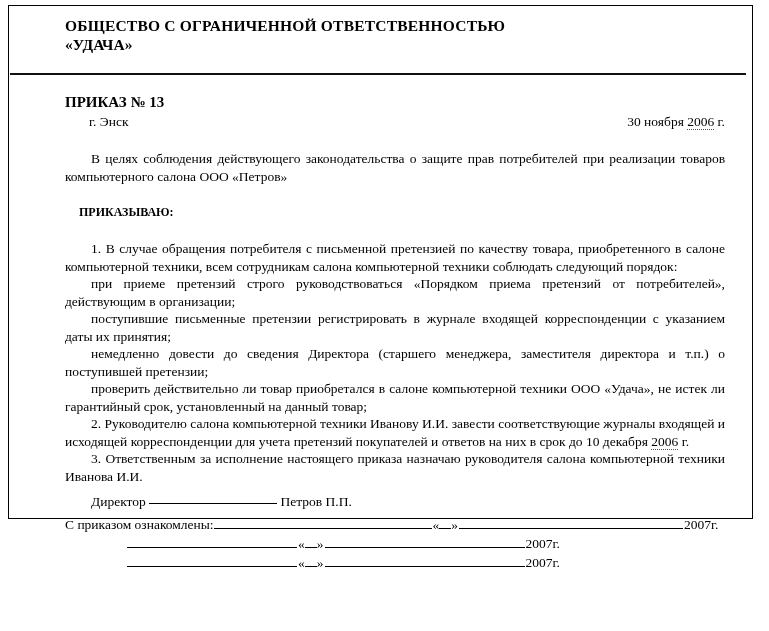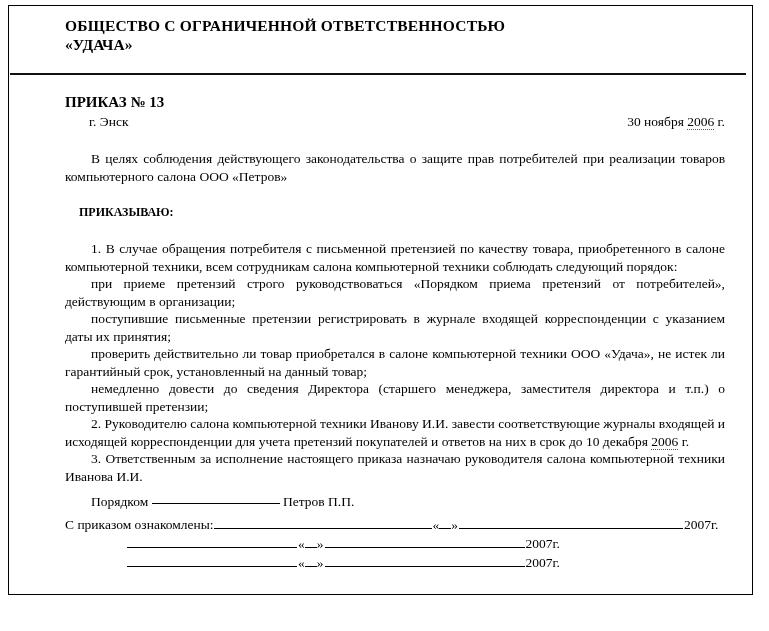--- a/index.html
+++ b/index.html
@@ -13,21 +13,21 @@
     font-family: "Liberation Serif", "DejaVu Serif", serif;
     color: #000000;
     overflow: hidden;
   }
 
   .page {
     position: absolute;
     left: 8px;
     top: 5px;
     width: 745px;
-    height: 590px;
+    height: 514px;
     border: 1px solid #000000;
     box-sizing: border-box;
     background: #ffffff;
   }
 
   .inner {
     position: absolute;
     left: 56px;
     top: 10px;
     width: 660px;
@@ -178,29 +178,29 @@
     <div class="para indent gap-lg">В целях соблюдения действующего законодательства о защите прав потребителей при реализации товаров компьютерного салона ООО «Петров»</div>
 
     <div class="order-verb">ПРИКАЗЫВАЮ:</div>
 
     <div class="para indent gap-lg">1. В случае обращения потребителя с письменной претензией по качеству товара, приобретенного в салоне компьютерной техники, всем сотрудникам салона компьютерной техники соблюдать следующий порядок:</div>
 
     <div class="para indent gap-sm">при приеме претензий строго руководствоваться «Порядком приема претензий от потребителей», действующим в организации;</div>
 
     <div class="para indent gap-sm">поступившие письменные претензии регистрировать в журнале входящей корреспонденции с указанием даты их принятия;</div>
 
+    <div class="para indent gap-sm">немедленно довести до сведения Директора (старшего менеджера, заместителя директора и т.п.) о поступившей претензии;</div>
+
     <div class="para indent gap-sm">проверить действительно ли товар приобретался в салоне компьютерной техники ООО «Удача», не истек ли гарантийный срок, установленный на данный товар;</div>
 
-    <div class="para indent gap-sm">немедленно довести до сведения Директора (старшего менеджера, заместителя директора и т.п.) о поступившей претензии;</div>
-
     <div class="para indent gap-sm"><span>2. Руководителю салона компьютерной техники Иванову И.И. завести соответствующие журналы входящей и исходящей корреспонденции для учета претензий покупателей и ответов на них в срок до 10 декабря </span><span class="spellmark">2006</span><span> г.</span></div>
 
     <div class="para indent gap-sm">3. Ответственным за исполнение настоящего приказа назначаю руководителя салона компьютерной техники Иванова И.И.</div>
 
-    <div class="sig-row"><span>Порядком</span> <span class="rule-inline w-sig"></span> <span>Петров П.П.</span></div>
+    <div class="sig-row"><span>Директор</span> <span class="rule-inline w-sig"></span> <span>Петров П.П.</span></div>
 
     <div class="ack-block">
 
       <div class="ack-row ack-1">
         <span class="lead">С приказом ознакомлены:</span>
         <span class="fill-a"></span>
         <span class="quotes"><span>«</span><span class="q-underline"></span><span>»</span></span>
         <span class="fill-b"></span>
         <span class="yr">2007г.</span>
       </div>

